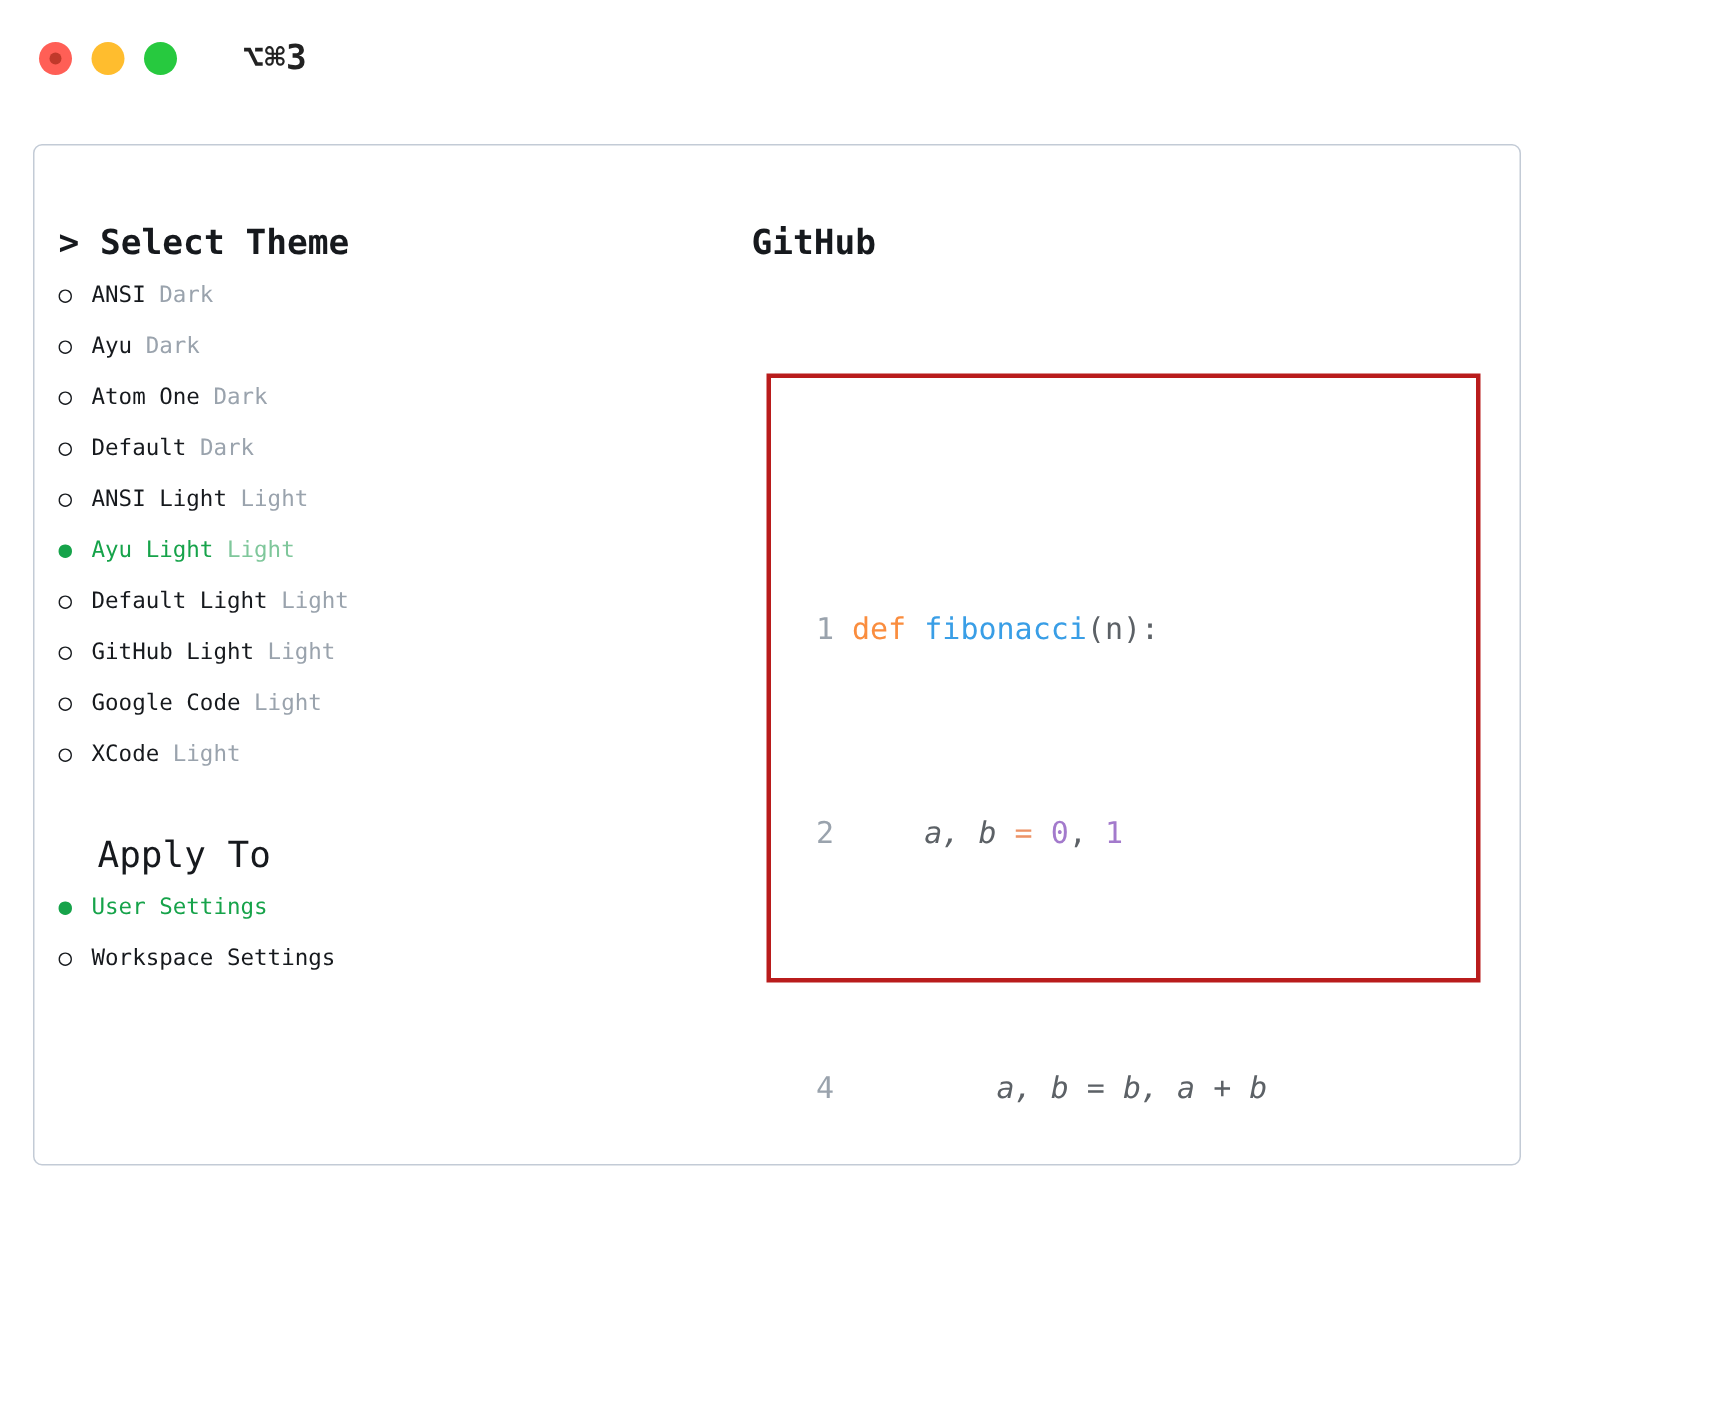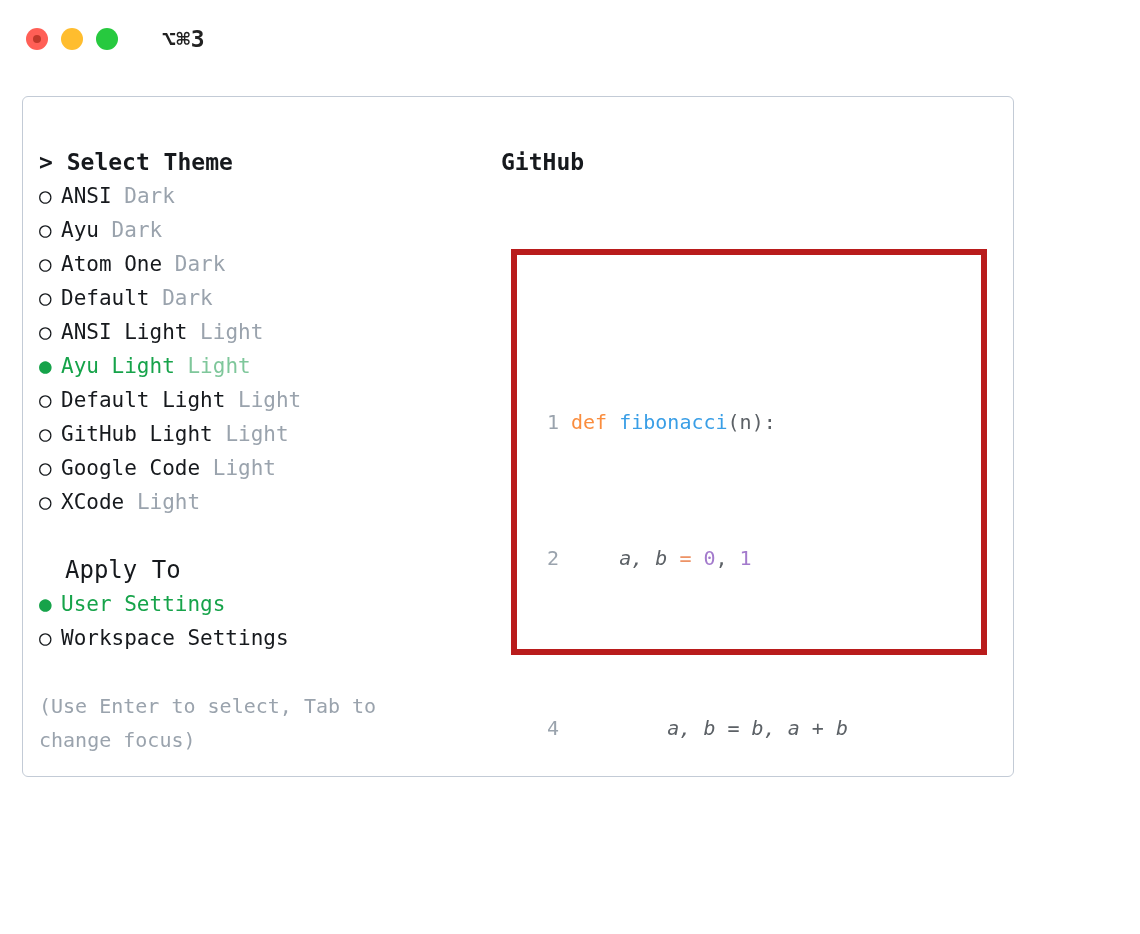--- a/index.html
+++ b/index.html
@@ -85,21 +85,21 @@
     width: 490px;
   }
   .heading {
     font-size: 23px;
     font-weight: bold;
     color: #16191d;
     line-height: 34px;
     white-space: pre;
   }
   .opt {
-    font-size: 21px;
+    font-size: 15px;
     line-height: 34px;
     color: #16191d;
     white-space: pre;
   }
   .opt .bullet {
     display: inline-block;
     width: 22px;
   }
   .opt.selected {
     color: #16a34a;
@@ -129,21 +129,21 @@
     font-weight: bold;
     color: #16191d;
     line-height: 34px;
   }
   .preview-box {
     position: absolute;
     left: 10px;
     top: 104px;
     width: 476px;
     height: 406px;
-    border: 6px solid #b91c1c;
+    border: 3px solid #b91c1c;
     box-sizing: border-box;
     background: #ffffff;
   }
   .code {
     position: absolute;
     left: 14px;
     top: 48px;
     font-size: 20px;
     line-height: 34px;
     white-space: pre;
@@ -210,21 +210,20 @@
         <div class="spacer-sm"></div>
 
         <div class="section-label">Apply To</div>
 
         <div class="opt selected"><span class="bullet">●</span><span>User Settings</span></div>
 
         <div class="opt"><span class="bullet">○</span><span>Workspace Settings</span></div>
 
         <div class="spacer-sm"></div>
 
-        <div class="hint">(Use Enter to select, Tab to change focus)</div>
       </div>
 
       <div class="right-col">
         <div class="preview-title">GitHub</div>
 
         <div class="preview-box">
           <div class="code">
 
             <div><span class="ln">1</span><span class="kw">def </span><span class="fn">fibonacci</span><span class="plain">(n):</span></div>
 

